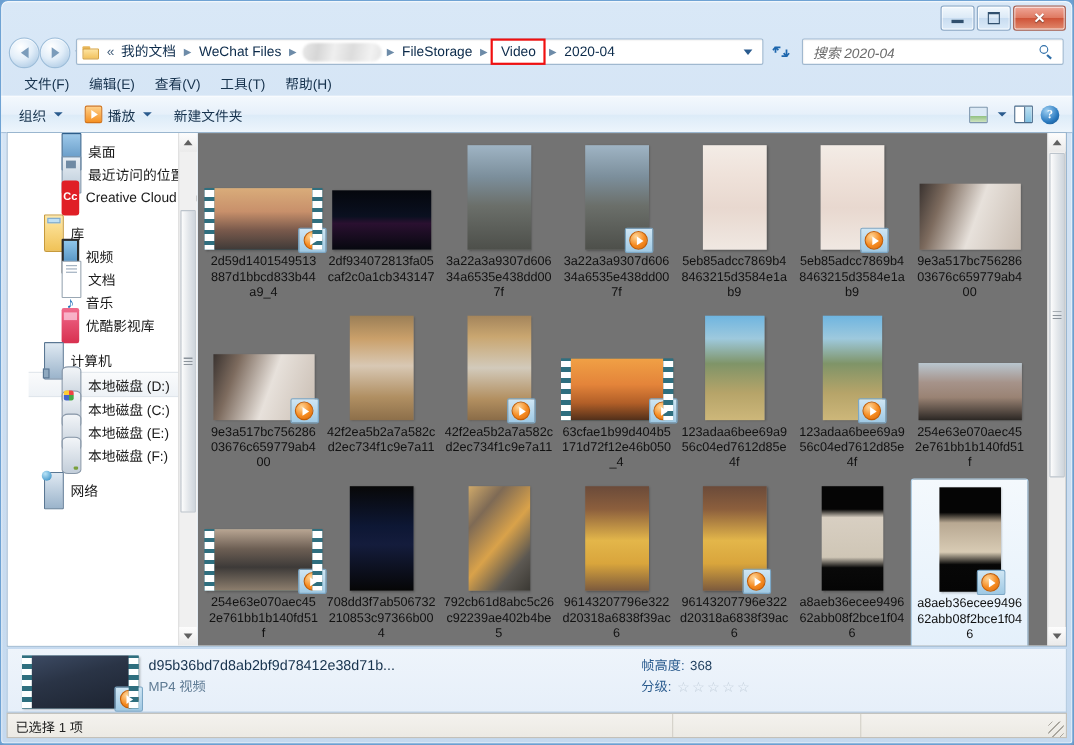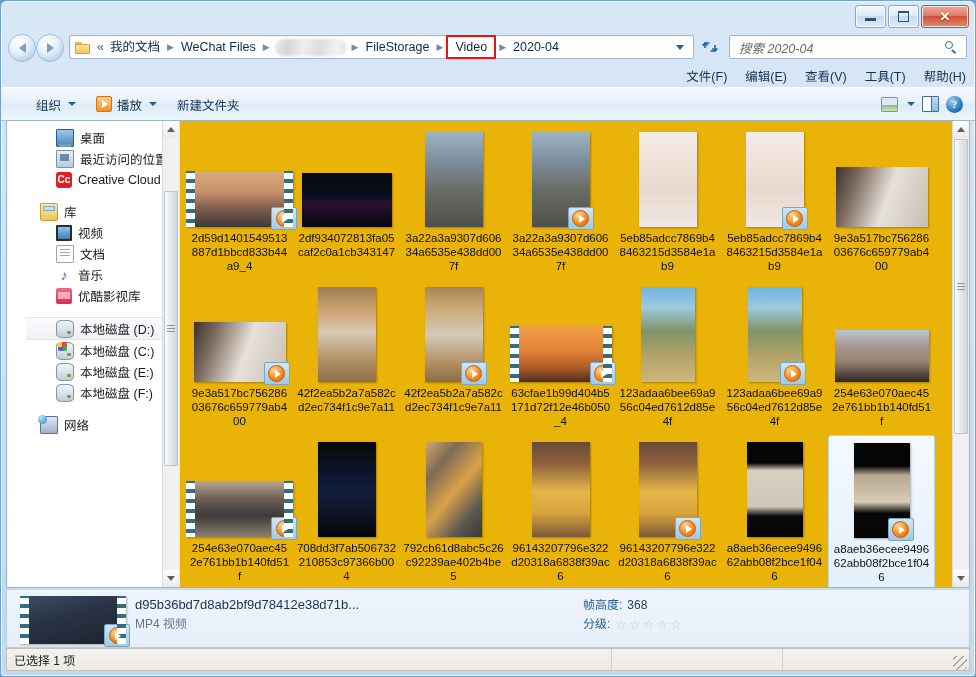--- a/index.html
+++ b/index.html
@@ -156,39 +156,39 @@
   }
   .search-icon::after {
     content: ''; position: absolute; left: 7px; top: 8px;
     width: 5px; height: 1.6px; background: #2e6ea8;
     transform: rotate(42deg); transform-origin: left center;
   }
 
   
   .menubar {
     position: absolute; left: 0; top: 63px; right: 0; height: 23px;
-    display: flex; align-items: center; padding-left: 12px; justify-content: flex-end;
+    display: flex; align-items: center; padding-left: 12px;
   }
   .menuitem {
     padding: 2px 9px; color: #16324d; font-size: 12.5px;
   }
 
   
   .toolbar {
     position: absolute; left: 0; top: 86px; right: 0; height: 32px;
     background: linear-gradient(to bottom, #f3f8fd 0%, #e6f0fa 50%, #dcebf8 51%, #edf5fc 100%);
     border-top: 1px solid #ffffff;
     border-bottom: 1px solid #a9c2db;
     display: flex; align-items: center;
   }
   .tb-item {
     display: flex; align-items: center; gap: 5px;
     padding: 3px 8px; color: #16324d; font-size: 12.5px; margin-left: 4px;
   }
-  .tb-item:first-child { margin-left: 27px; }
+  .tb-item:first-child { margin-left: 8px; }
   .tb-caret {
     width: 0; height: 0; border-left: 4px solid transparent;
     border-right: 4px solid transparent; border-top: 4px solid #2a5b8e;
     margin-left: 2px;
   }
   .play-icon {
     width: 16px; height: 16px; border-radius: 2px;
     background: linear-gradient(to bottom, #ffd089, #f59123);
     border: 1px solid #d2731a;
     display: flex; align-items: center; justify-content: center;
@@ -241,21 +241,21 @@
     white-space: nowrap; box-sizing: border-box; margin-left: 19px;
   }
   .navrow.group { padding-left: 14px; font-weight: normal; }
   .navrow.child { padding-left: 30px; }
   .navrow.selected {
     background: linear-gradient(to bottom, #fafbfc, #eef2f6);
     border-top: 1px solid #e0e6ec; border-bottom: 1px solid #e0e6ec;
     height: 23px;
   }
   .navspacer { height: 11px; }
-  .nico { width: 16px; height: 16px; flex: none; position: relative; }
+  .nico { width: 16px; height: 32px; flex: none; position: relative; }
   
   .nico.desktop { background: linear-gradient(to bottom,#9dc9ea,#4f87b8); border:1px solid #2c5d8a; border-radius:1px; }
   .nico.desktop::after { content:''; position:absolute; left:2px; bottom:-1px; width:12px; height:3px; background:#7b9cbb; }
   .nico.recent { background: linear-gradient(to bottom,#e8eef4,#b8c9d8); border:1px solid #7c92a8; border-radius:1px; }
   .nico.recent::after { content:''; position:absolute; left:3px; top:3px; width:9px; height:7px; background:#6f8aa4; }
   .nico.cc { border-radius: 3px; background: #e01f26;
     display:flex; align-items:center; justify-content:center; color:#fff; font-size:10px; font-weight:bold;}
   .nico.library { background: linear-gradient(to bottom,#ffe9a8,#f0c257); border:1px solid #c79a3b; border-radius:1px 2px 2px 2px; }
   .nico.library::after { content:''; position:absolute; left:2px; top:2px; right:2px; height:5px; background:#bfe0f5; border:1px solid #7fa9c9; box-sizing:border-box;}
   .nico.video { background:#2b2b2b; border-radius:1px; }
@@ -295,21 +295,21 @@
     position: absolute; left: 1px; width: 14px;
     background: linear-gradient(to right,#fdfdfd,#e2e6ea 55%,#cfd6dd);
     border: 1px solid #bcc4cc; border-radius: 1px; box-sizing: border-box;
     display: flex; align-items: center; justify-content: center;
   }
   .sb-grip { width: 8px; height: 7px;
     background: repeating-linear-gradient(to bottom,#8b939b 0 1px, transparent 1px 3px); }
 
   
   .filepane {
-    flex: 1; position: relative; overflow: hidden; background: #eab308;
+    flex: 1; position: relative; overflow: hidden; background: #737373;
   }
   .grid {
     position: absolute; left: 6px; top: 4px; right: 17px; bottom: 0;
     display: flex; flex-wrap: wrap; align-content: flex-start;
   }
   .tile {
     width: 107px; height: 155px; box-sizing: border-box;
     display: flex; flex-direction: column; align-items: center;
     padding-top: 4px;
   }
@@ -526,20 +526,24 @@
           </div>
           <div class="navrow child">
             <span class="nico music">♪</span>
             <span>音乐</span>
           </div>
           <div class="navrow child">
             <span class="nico youku"></span>
             <span>优酷影视库</span>
           </div>
           <div class="navspacer"></div>
+          <div class="navrow group">
+            <span class="nico computer"></span>
+            <span>计算机</span>
+          </div>
           <div class="navrow child selected">
             <span class="nico drive"></span>
             <span>本地磁盘 (D:)</span>
           </div>
           <div class="navrow child">
             <span class="nico drive sys"></span>
             <span>本地磁盘 (C:)</span>
           </div>
           <div class="navrow child">
             <span class="nico drive"></span>

